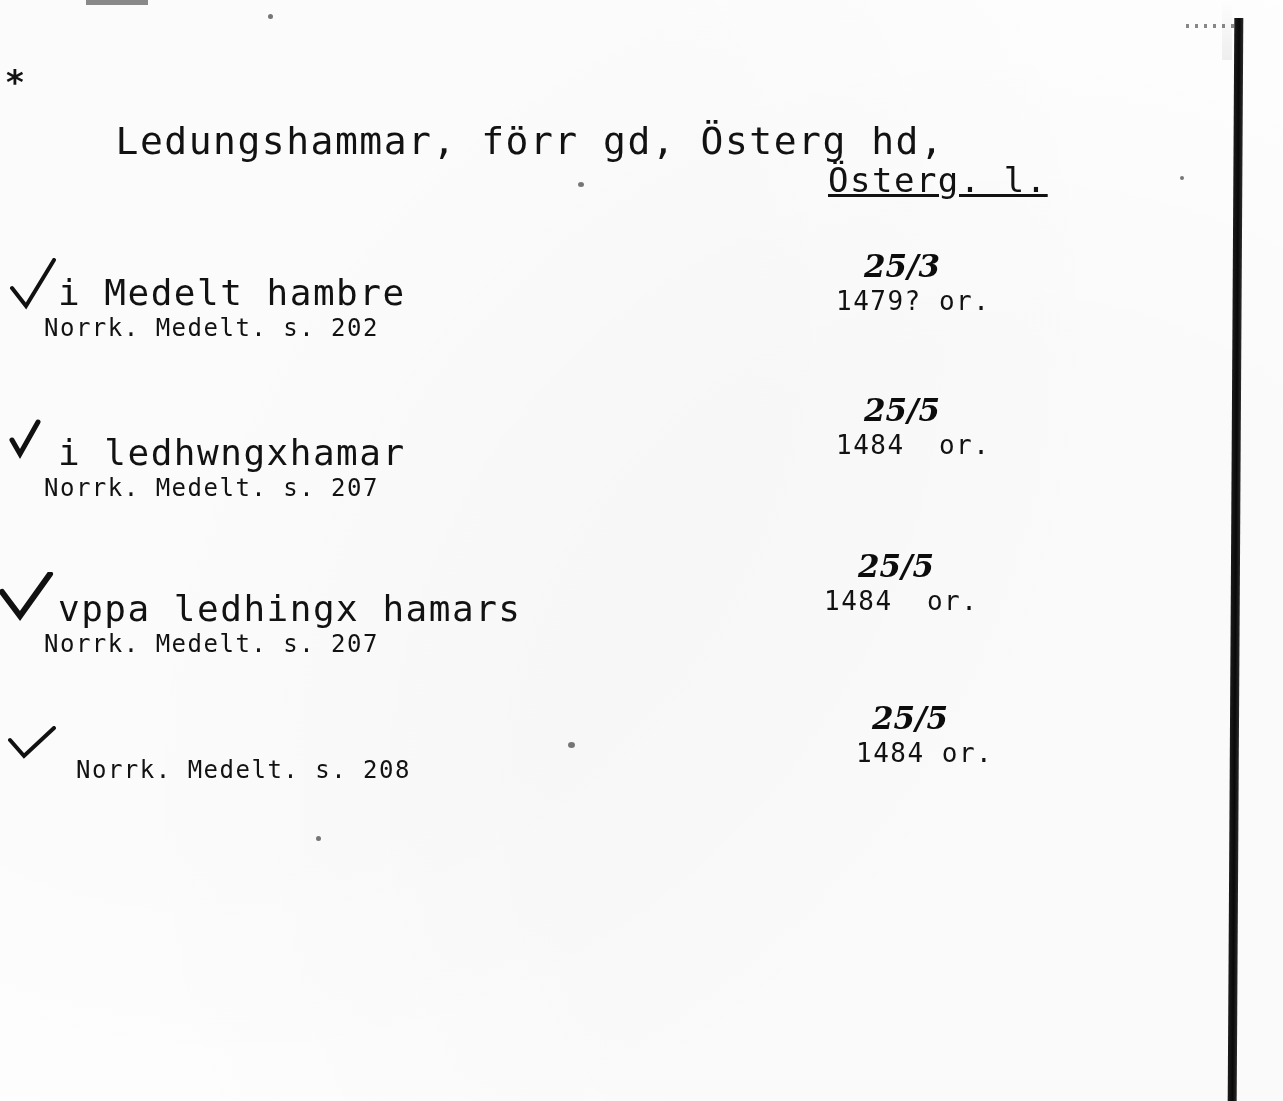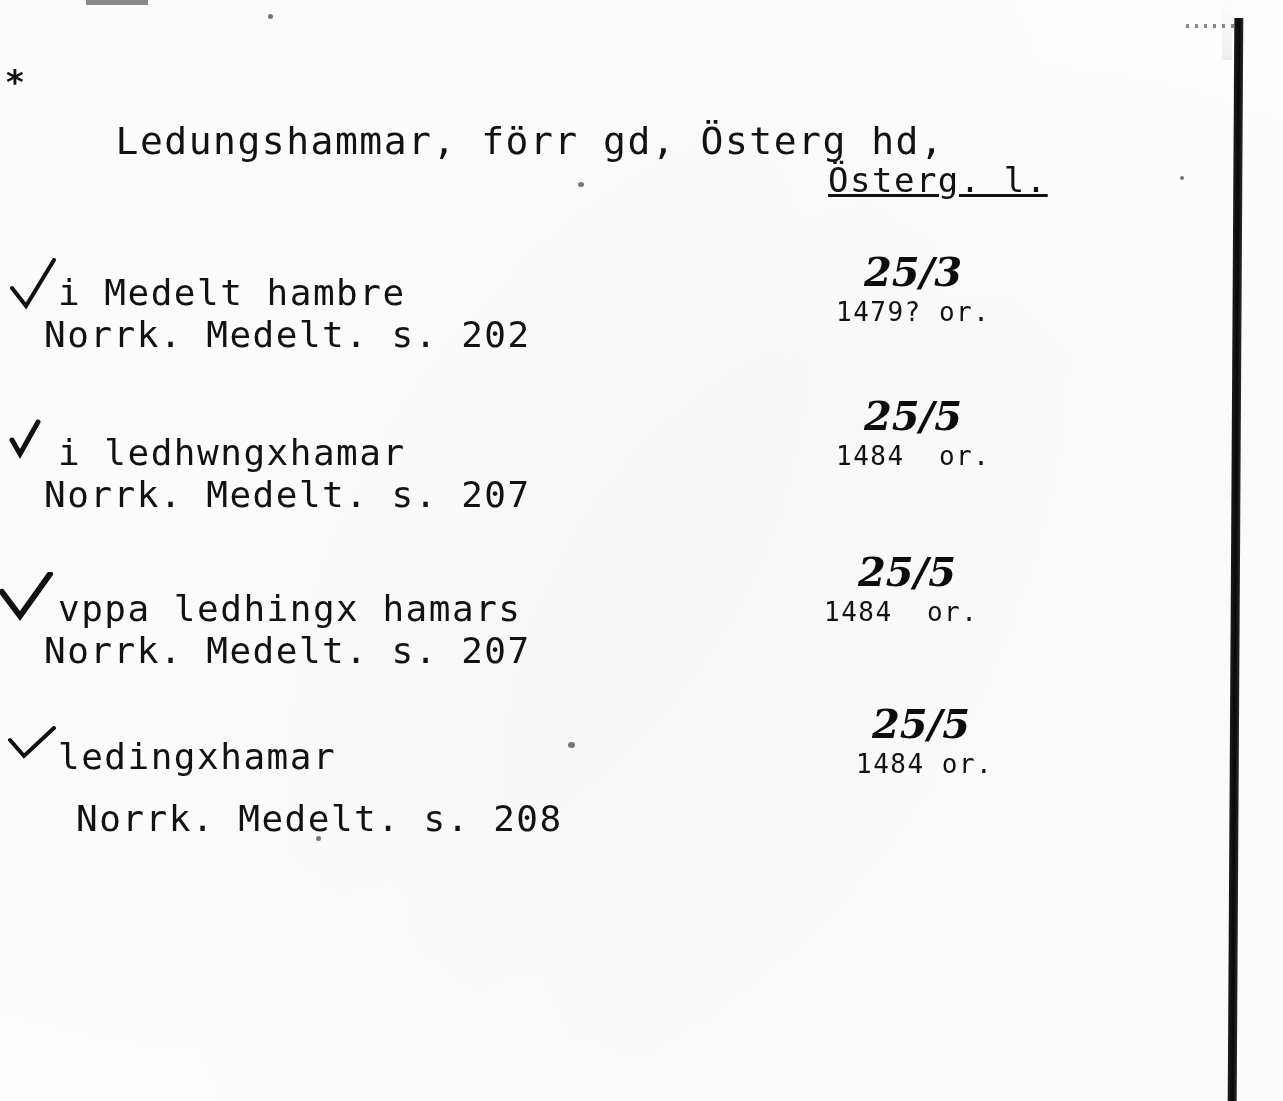--- a/index.html
+++ b/index.html
@@ -110,21 +110,21 @@
   .entry {
     position: absolute;
     left: 58px;
     width: 760px;
   }
   .entry .lemma {
     font-size: 36px;
     line-height: 1.18;
   }
   .entry .source {
-    font-size: 36px;
+    font-size: 24px;
     line-height: 1.18;
   }
 
   .entry-1 { top: 272px; }
   .entry-2 { top: 432px; }
   .entry-3 { top: 588px; }
   .entry-4 { top: 736px; }
 
   .entry-1 .source { margin-left: -14px; }
   .entry-2 .source { margin-left: -14px; }
@@ -134,21 +134,21 @@
 
   
   .datecol {
     position: absolute;
     width: 330px;
   }
   .hand {
     font-family: "DejaVu Serif", serif;
     font-style: italic;
     font-weight: 700;
-    font-size: 40px;
+    font-size: 31px;
     letter-spacing: 0px;
     color: #0c0c0c;
   }
   .year {
     font-family: "DejaVu Sans Mono", monospace;
     font-size: 26px;
     letter-spacing: 1.5px;
     white-space: pre;
   }
 
@@ -243,21 +243,20 @@
   <div class="entry entry-3">
     <div class="typed lemma">vppa ledhingx hamars</div>
     <div class="typed source">Norrk. Medelt. s. 207</div>
   </div>
   <div class="datecol date-3">
     <span class="hand">25/5</span>
     <span class="year typed">1484  or.</span>
   </div>
 
   <div class="entry entry-4">
-    <div class="typed lemma">ledingxhamar</div>
     <div class="typed source">Norrk. Medelt. s. 208</div>
   </div>
   <div class="datecol date-4">
     <span class="hand">25/5</span>
     <span class="year typed">1484 or.</span>
   </div>
 
   <div class="right-edge-soft"></div>
   <div class="right-edge"></div>
 </div>

